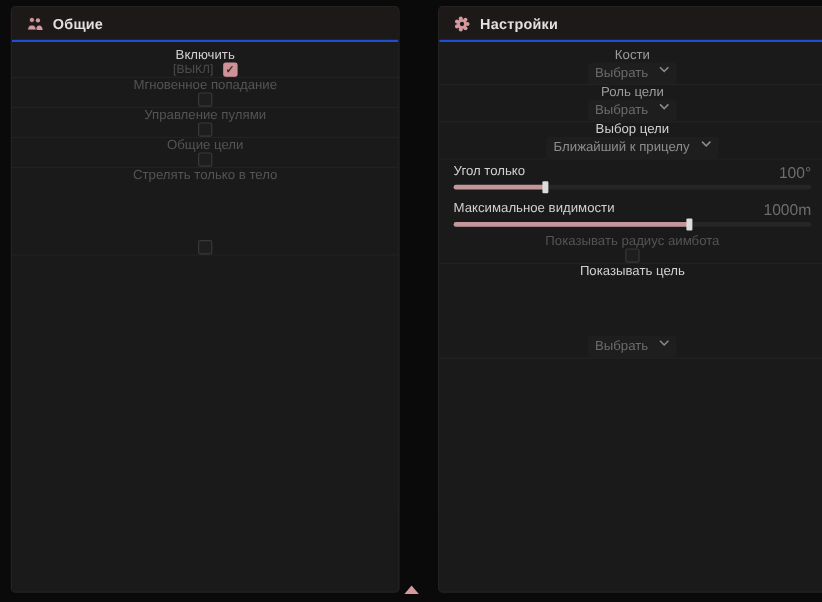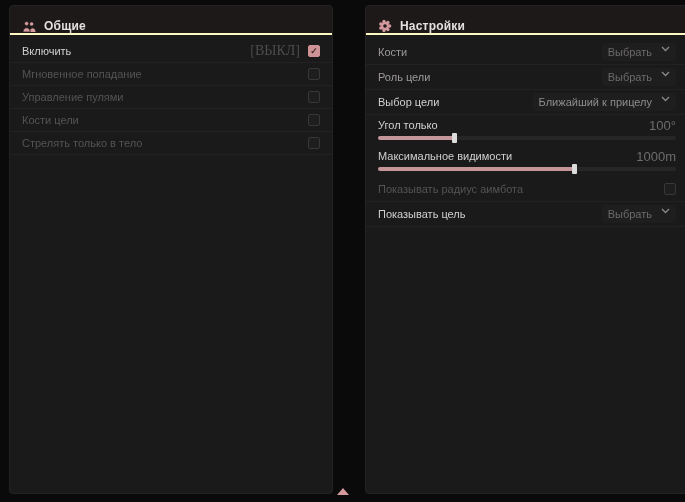--- a/index.html
+++ b/index.html
@@ -10,37 +10,38 @@
     -webkit-font-smoothing:antialiased;
   }
   .panel{
     position:absolute;top:5px;height:489px;width:324px;
     background:#1a1a1a;border:1px solid #232323;border-radius:4px;
     box-sizing:border-box;
   }
   .panel.left{left:9px;}
   .panel.right{left:365px;}
   .panel-header{
-    height:27px;display:flex;align-items:flex-end;gap:8px;
-    padding:0 12px;border-bottom:2px solid #fef9c3;
+    height:27px;display:flex;align-items:center;gap:8px;
+    padding:0 12px;border-bottom:2px solid #1d4ed8;
     background:#1d1919;border-radius:4px 4px 0 0;
   }
   .panel-title{font-size:12px;font-weight:700;color:#e3e0e0;letter-spacing:.2px;}
   .rows{padding:5px 0 0 0;}
   .row{
     min-height:23px;display:flex;align-items:center;justify-content:space-between;
     padding:0 12px;border-bottom:1px solid rgba(255,255,255,0.04);
     box-sizing:border-box;
-  }
-  .row:last-child{border-bottom:1px solid rgba(255,255,255,0.04);}
+    flex-direction:column;
+  }
+  .row:last-child{border-bottom:1px solid rgba(255,255,255,0.04);gap:48px;}
   .lbl{font-size:11px;color:#555353;}
   .lbl.bright{color:#d2cfcf;}
   .lbl.mid{color:#9e9a9a;}
   .right-group{display:flex;align-items:center;gap:8px;}
-  .keybind{font-size:14px;color:#4e4c4c;font-family:Liberation Serif, serif;}
+  .keybind{font-size:10px;color:#4e4c4c;}
   .cb{
     width:12px;height:12px;border-radius:2px;box-sizing:border-box;
     border:1px solid #383838;background:#1e1e1e;
     display:flex;align-items:center;justify-content:center;
   }
   .cb.checked{background:#cd9397;border-color:#cd9397;}
   .cb .check{font-size:9px;line-height:9px;font-weight:700;color:#45282a;}
   .cb:not(.checked) .check{display:none;}
   .dropdown{display:flex;gap:9px;padding:3px 6px;border-radius:3px;background:#1e1e1e;}
   .dd-value{font-size:11px;color:#6d6a6a;}
@@ -95,21 +96,21 @@
       <span class="lbl">Мгновенное попадание</span>
       <span class="cb"></span>
     </div>
 
     <div class="row">
       <span class="lbl">Управление пулями</span>
       <span class="cb"></span>
     </div>
 
     <div class="row">
-      <span class="lbl">Кости цели</span>
+      <span class="lbl">Общие цели</span>
       <span class="cb"></span>
     </div>
 
     <div class="row">
       <span class="lbl">Стрелять только в тело</span>
       <span class="cb"></span>
     </div>
 
   </div>
 </div>

